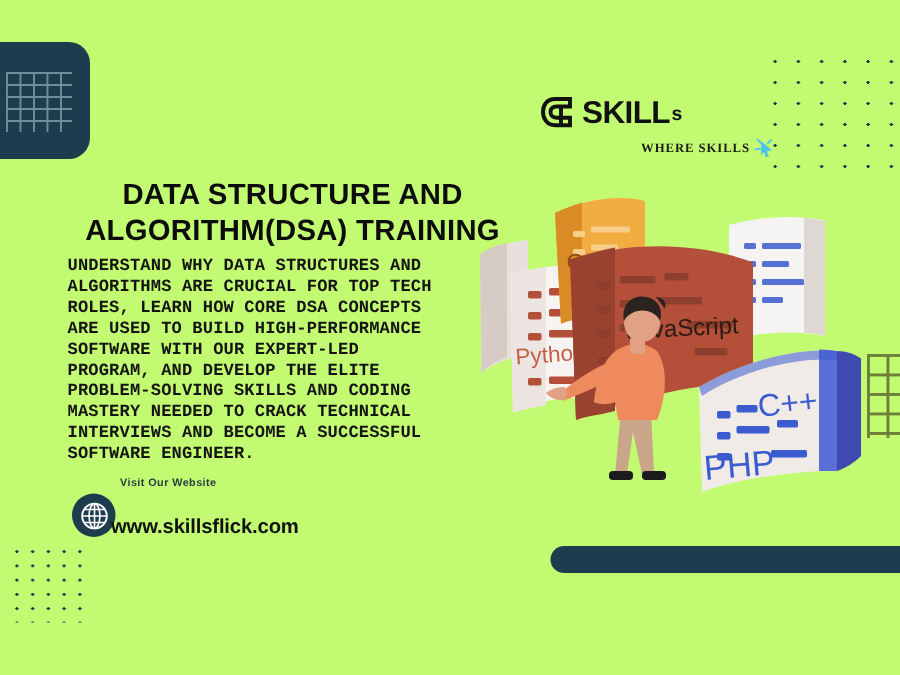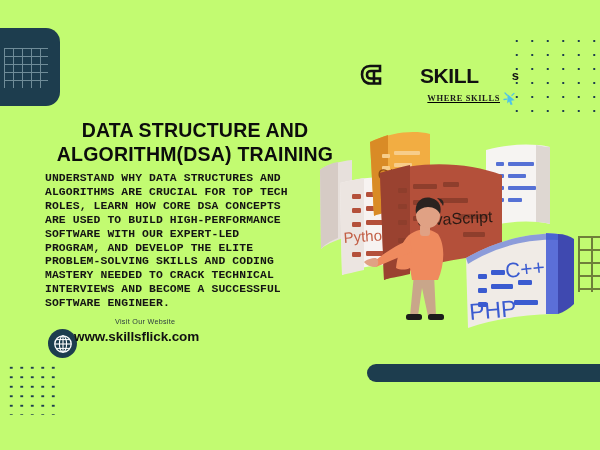--- a/index.html
+++ b/index.html
@@ -39,28 +39,28 @@
       linear-gradient(to bottom,#6f7f3a 2px,transparent 2px);
     background-size:13px 13px;
   }
   .navy-bar{
     position:absolute;left:367px;top:364px;width:260px;height:18px;
     background:#1d3d4e;border-radius:9px;
   }
 
   
   .logo{position:absolute;left:358px;top:60px;width:160px;height:48px;}
-  .logo-row{display:flex;align-items:center;height:30px;gap:32px;}
+  .logo-row{display:flex;align-items:center;height:30px;}
   .logo-mark{width:30px;height:30px;flex:0 0 30px;position:relative;}
   .logo-word{font-weight:700;font-size:21px;letter-spacing:-.4px;color:#111;line-height:1;}
   .logo-s{font-weight:700;font-size:13px;color:#111;line-height:1;padding:0 1px;}
   .logo-flick{font-weight:700;font-size:21px;letter-spacing:-.4px;color:#3aa9e8;line-height:1;}
   .logo-tag{
     display:flex;align-items:center;justify-content:flex-end;
-    margin-top:1px;padding-right:2px;text-decoration:underline;
+    margin-top:1px;padding-right:2px;
   }
   .logo-tag-text{
     font-family:"Liberation Serif", serif;font-weight:700;
     font-size:8.5px;letter-spacing:.6px;color:#1b1b1b;
   }
   .cursor-ic{margin-left:3px;line-height:0;}
 
   
   .headline{
     position:absolute;left:45px;top:118px;width:300px;
@@ -70,23 +70,23 @@
   .body-copy{
     position:absolute;left:45px;top:172px;width:250px;
     font-family:Liberation Mono, monospace;font-weight:700;
     font-size:11.4px;line-height:1.22;color:#141414;
     letter-spacing:.1px;
   }
 
   
   .visit-label{
     position:absolute;left:80px;top:317px;
-    font-size:7.2px;font-weight:400;color:#2b3b3f;letter-spacing:.3px;margin-left:35px;
-  }
-  .web-row{position:absolute;left:48px;top:329px;display:flex;align-items:flex-start;}
+    font-size:7.2px;font-weight:700;color:#2b3b3f;letter-spacing:.3px;
+  }
+  .web-row{position:absolute;left:48px;top:329px;display:flex;align-items:flex-end;}
   .globe{
     width:29px;height:29px;border-radius:50%;background:#1d3d4e;
     display:flex;align-items:center;justify-content:center;flex:0 0 29px;
   }
   .web-url{
     margin-left:-3px;font-size:13.5px;font-weight:700;color:#111;letter-spacing:-.1px;
   }
 
   
   .illus{position:absolute;left:318px;top:128px;width:290px;height:205px;}

